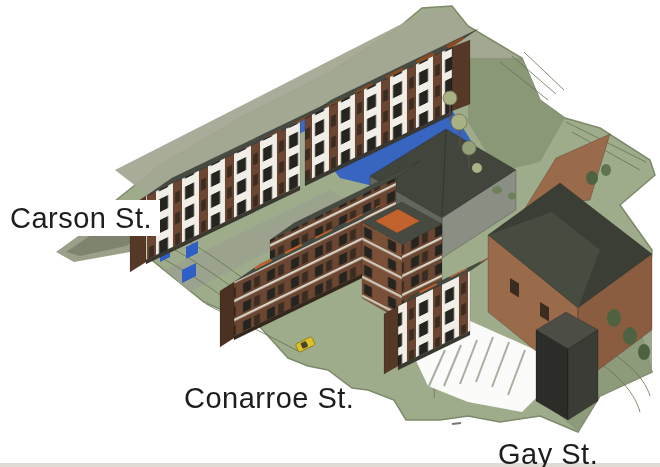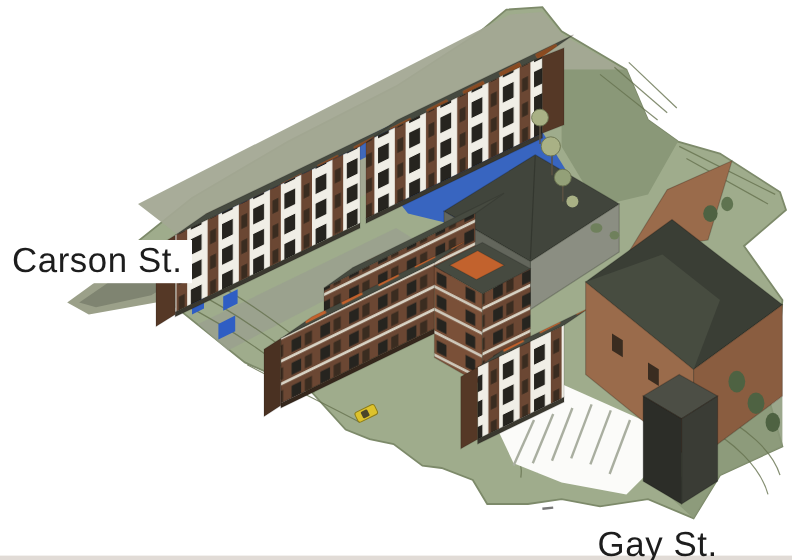--- a/index.html
+++ b/index.html
@@ -183,16 +183,17 @@
     </g>
 
     <g>
       <line x1="452" y1="424" x2="461" y2="423" stroke="#777" stroke-width="2"></line>
       <rect x="0" y="463" width="660" height="4" fill="#a8998a" opacity="0.35"></rect>
     </g>
   </svg>
 
   <div class="street-label" style="left:2px;top:200px;">Carson St.</div>
 
+  <div class="street-label no-chip" style="left:180px;top:380px;">Conarroe St.</div>
 
   <div class="street-label no-chip" style="left:494px;top:436px;">Gay St.</div>
 
 </div>
 
 </body></html>

